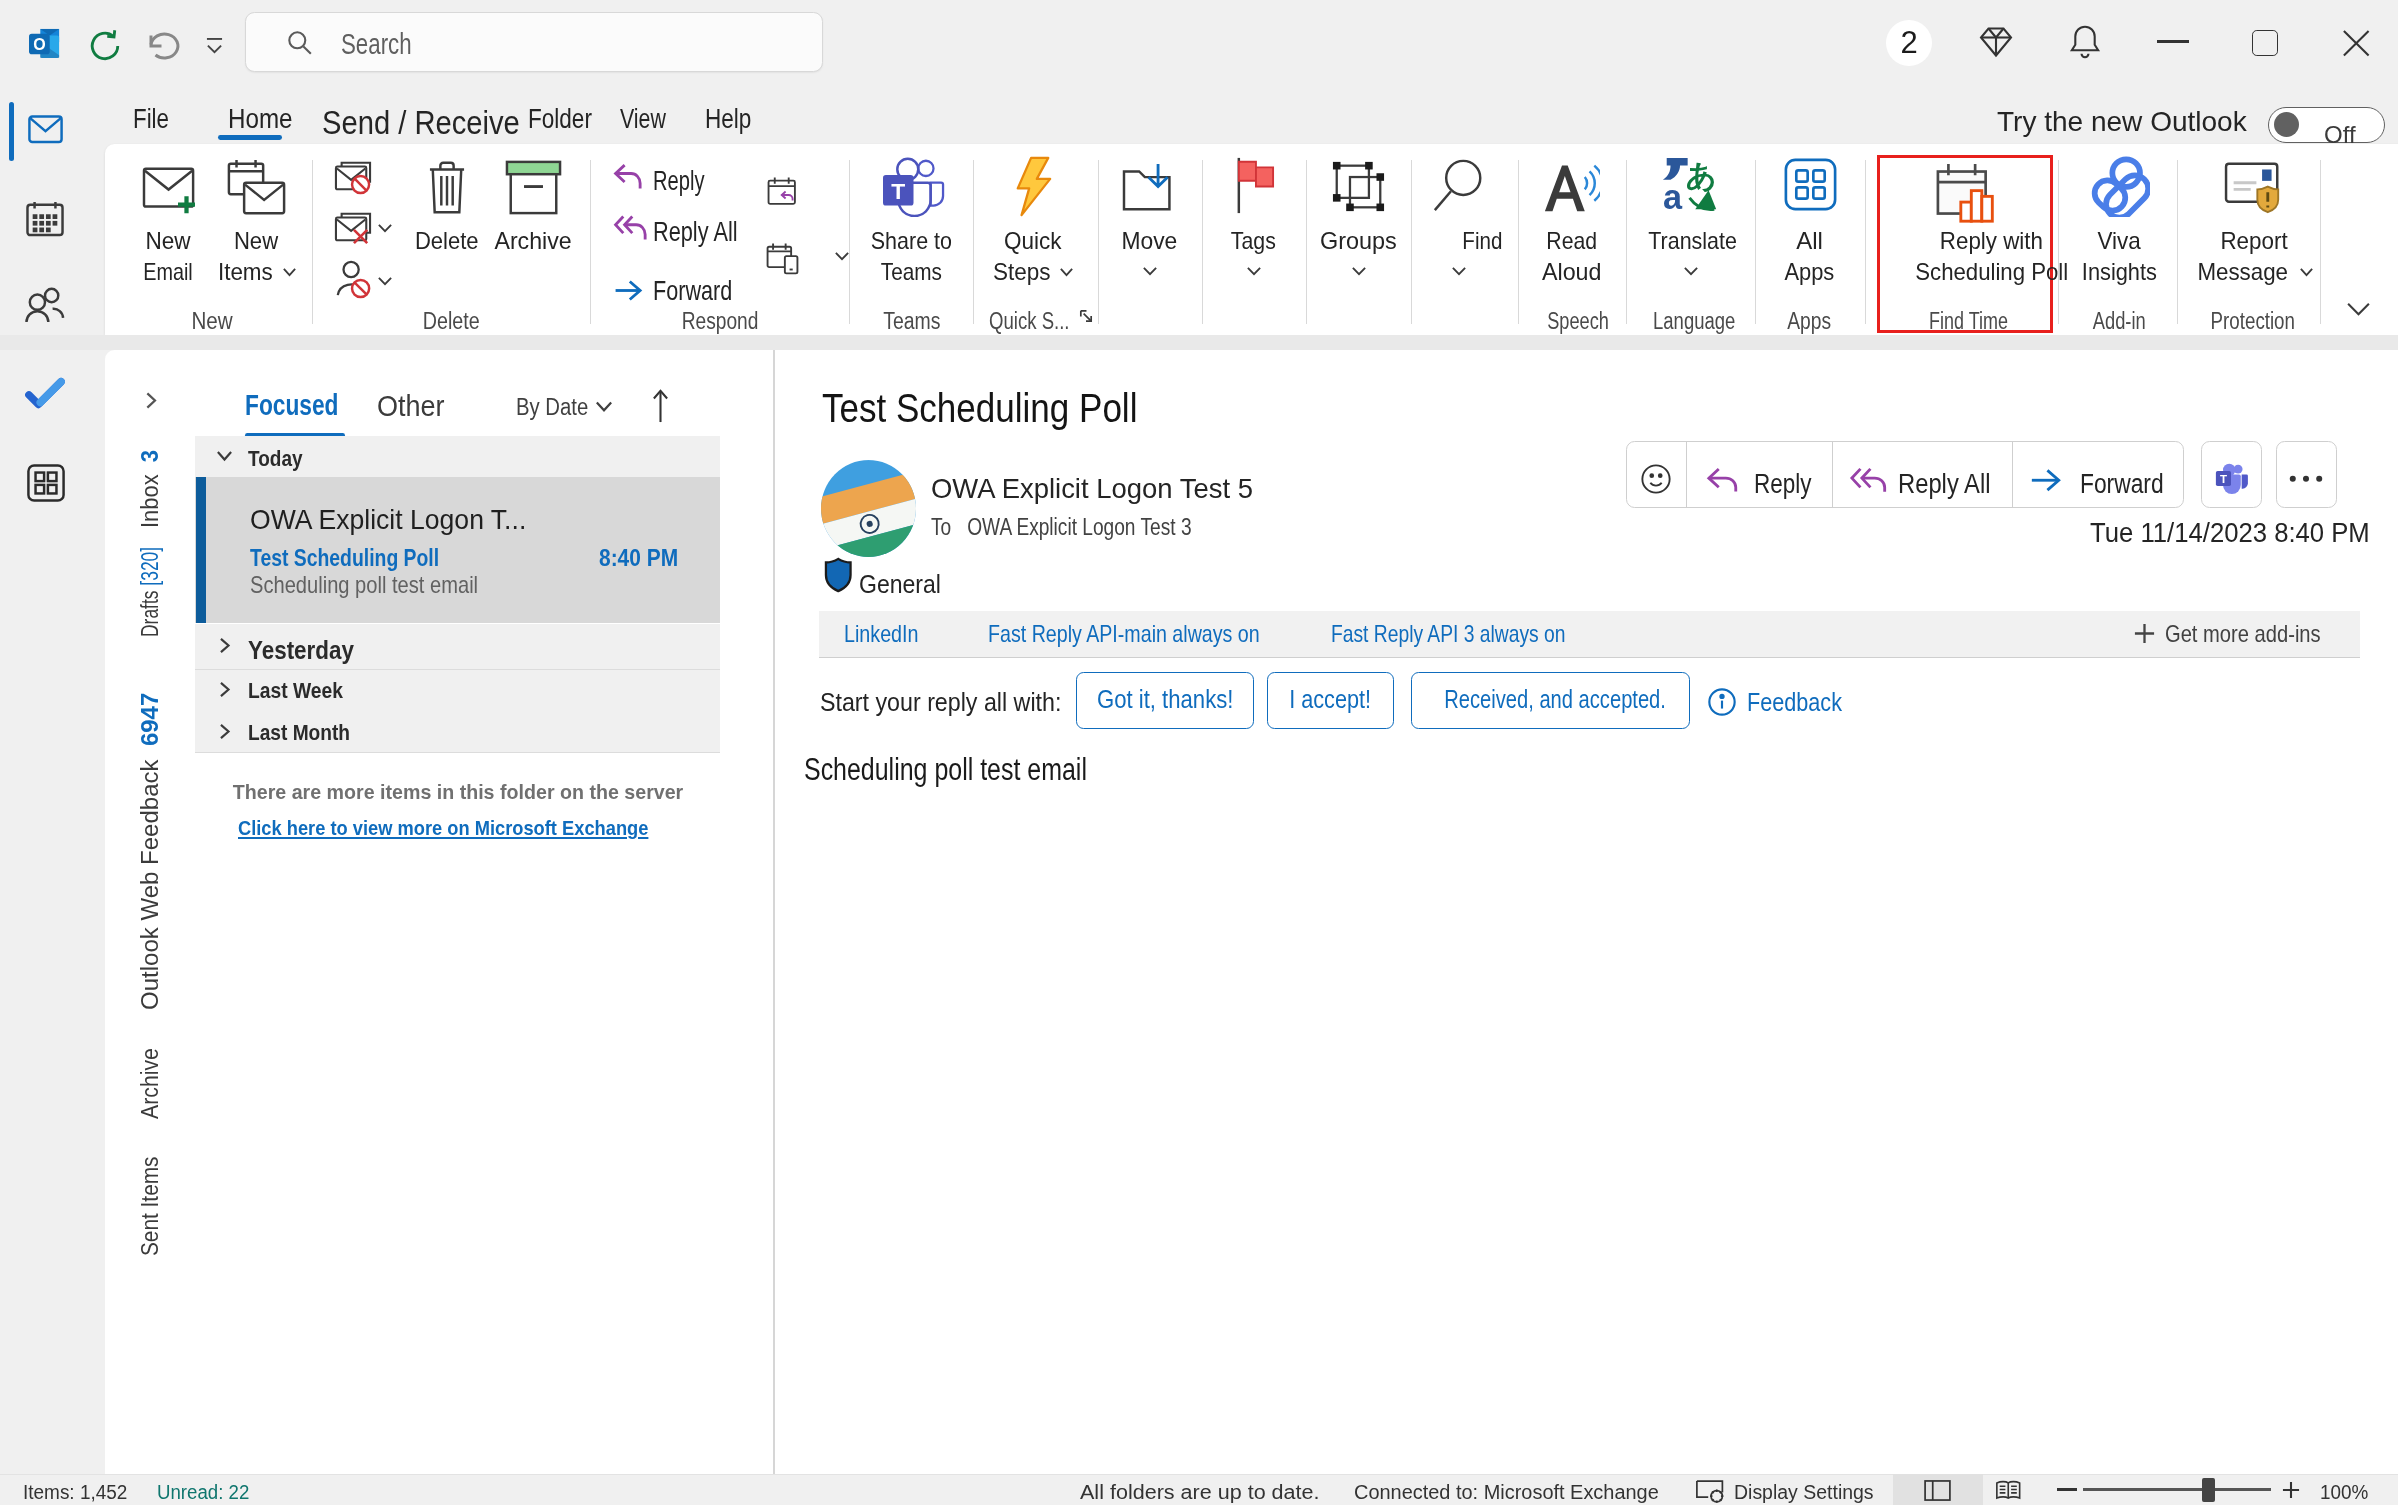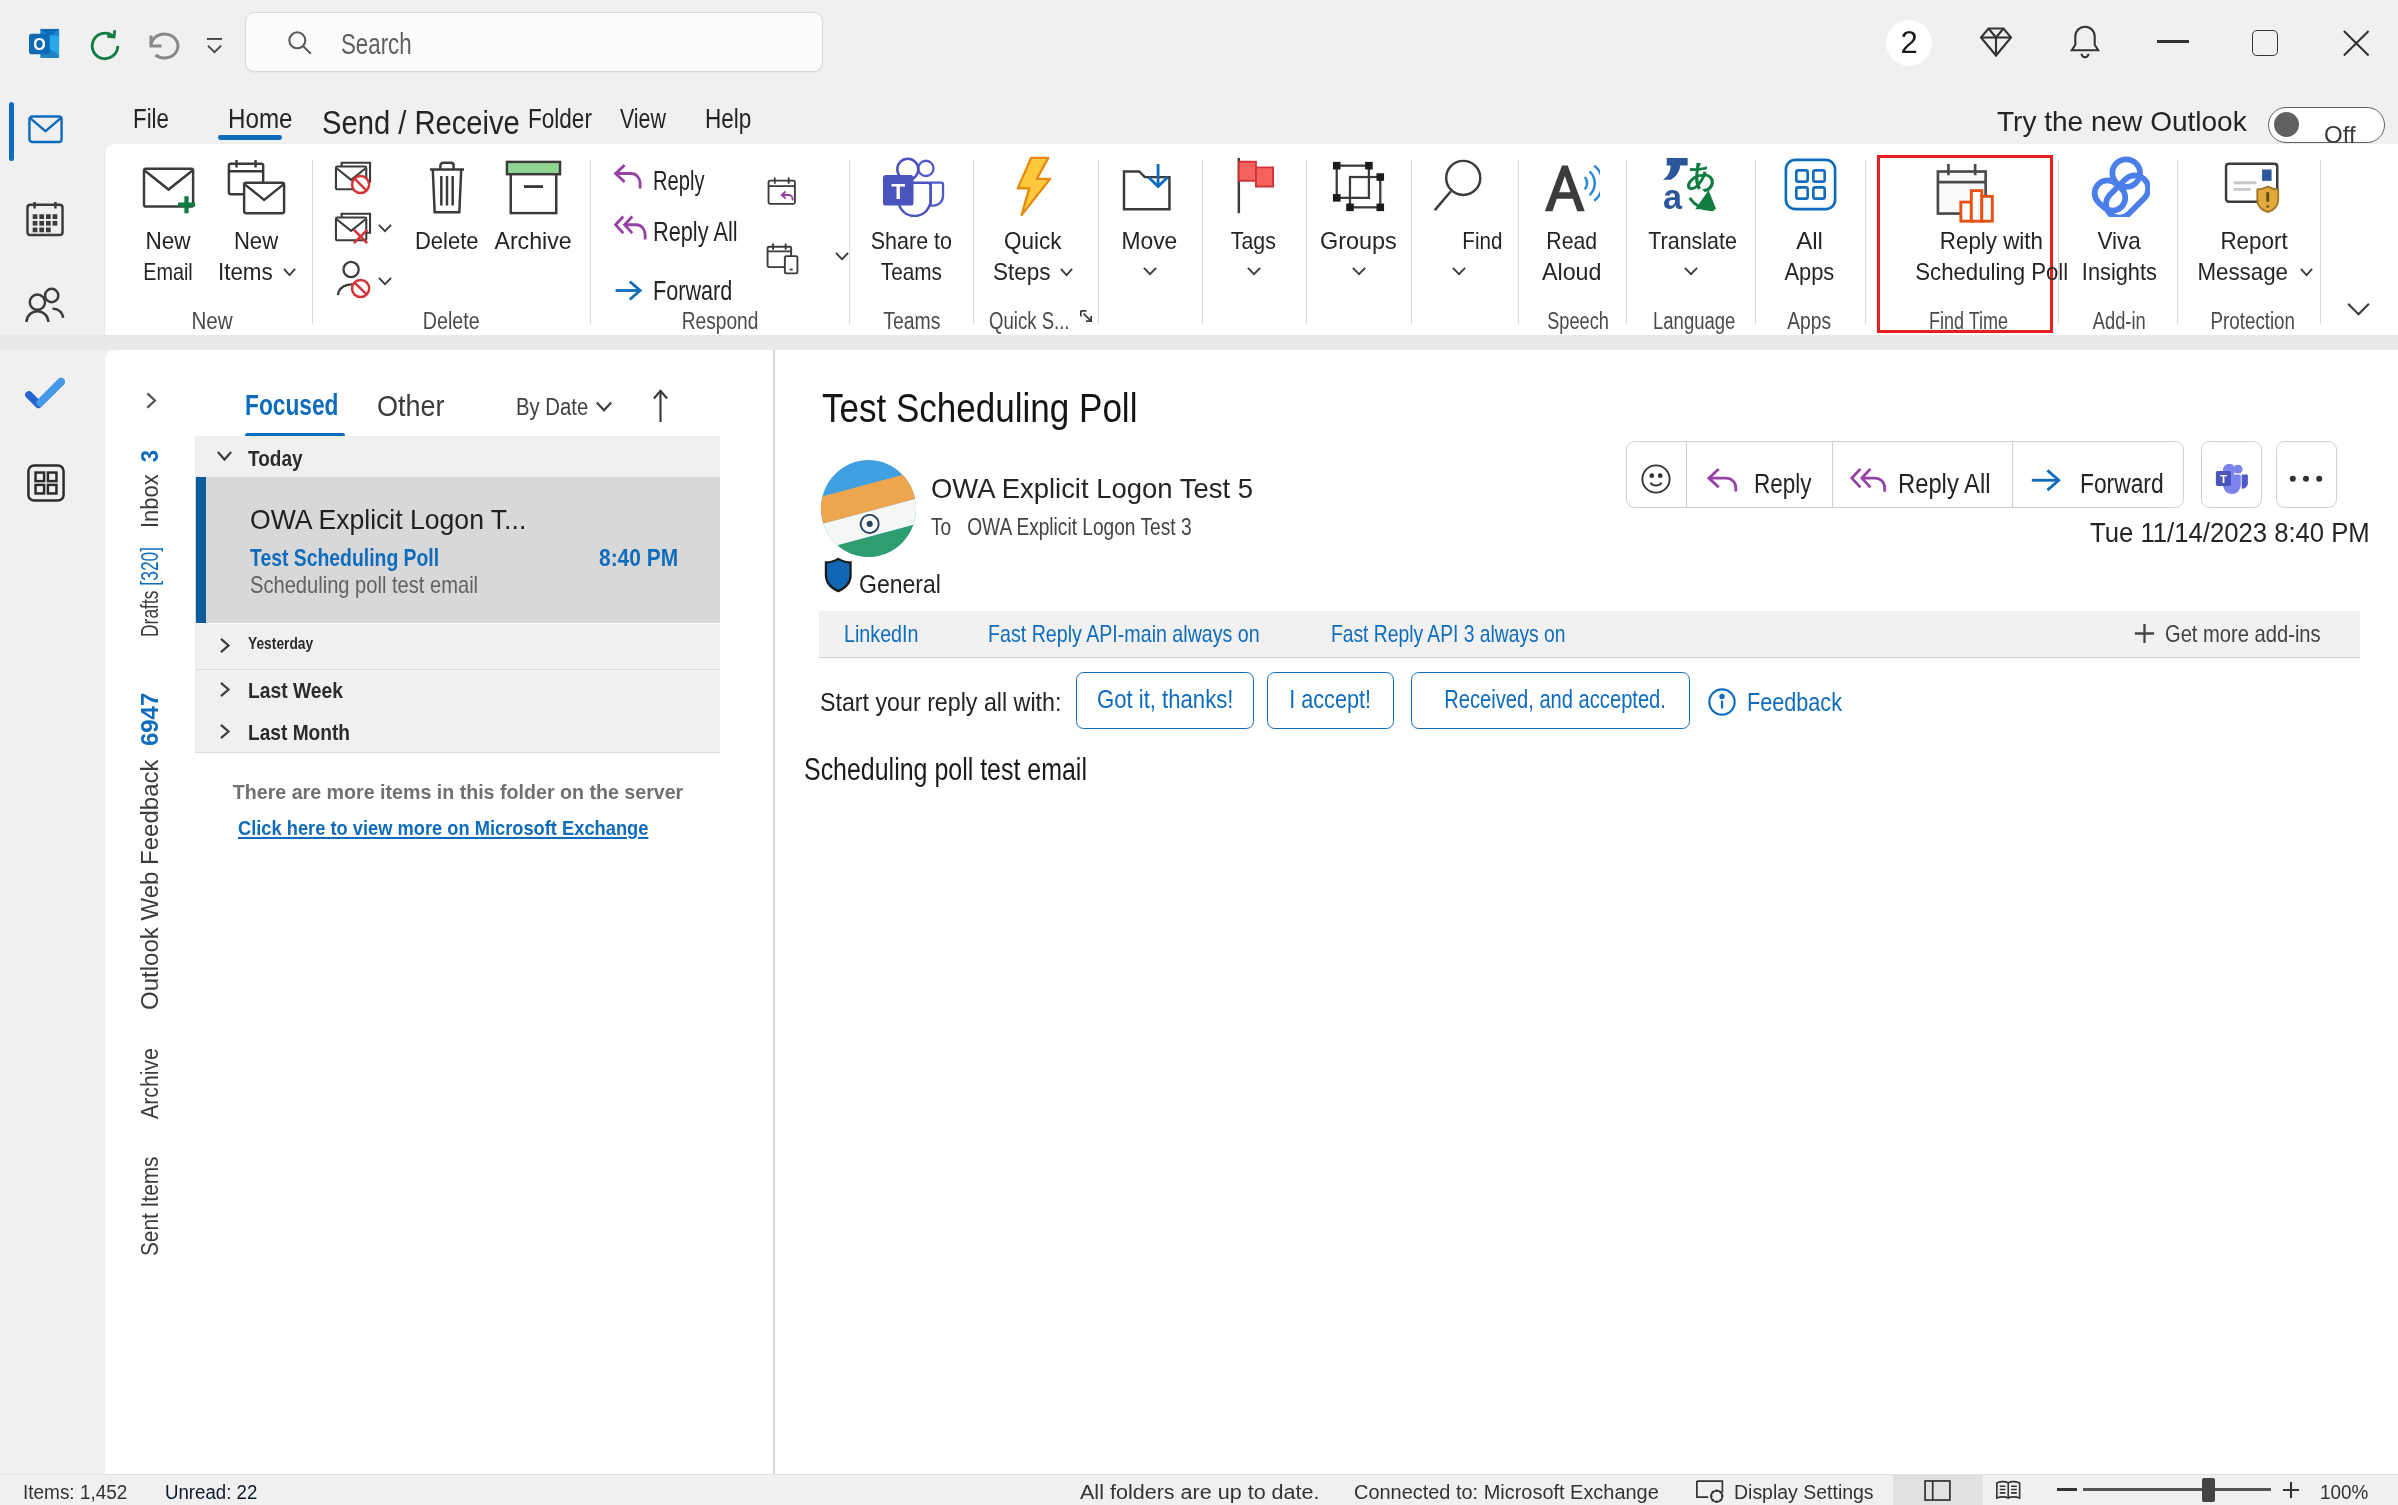--- a/index.html
+++ b/index.html
@@ -401,21 +401,21 @@
 <div class="abs" style="left:196px;top:477px;width:9.5px;height:146px;background:#0d5c9b;"></div>
 <div class="abs" style="left:250px;top:503px;font-size:28.5px;color:#1f1f1f;"><span class="fit" style="--w: 291; transform: scaleX(0.932692);">OWA Explicit Logon T...</span></div>
 <div class="abs" style="left:250px;top:544px;font-size:24px;font-weight:bold;color:#0f6cbd;"><span class="fit" style="--w: 197; transform: scaleX(0.807377);">Test Scheduling Poll</span></div>
 <div class="abs" style="left:599px;top:544px;font-size:24px;font-weight:bold;color:#0f6cbd;"><span class="fit" style="--w: 82; transform: scaleX(0.87234);">8:40 PM</span></div>
 <div class="abs" style="left:250px;top:571px;font-size:24px;color:#616161;"><span class="fit" style="--w: 238; transform: scaleX(0.838028);">Scheduling poll test email</span></div>
 
 <div class="abs" style="left:195px;top:624px;width:525px;height:46px;background:#f0f0f0;border-bottom:1px solid #dcdcdc;"></div>
 <svg class="abs" style="left:219px;top:637px;" width="12.4" height="17" viewBox="0 0 13 18" fill="none" stroke="#3b3b3b" stroke-width="2.3">
     <path d="M2 2 L10 9 L2 16"></path>
   </svg>
-<div class="abs" style="left:248px;top:635px;font-size:16px;font-weight:bold;color:#2b2b2b;"><span class="fit" style="--w: 94; transform: scaleX(0.862385);">Yesterday</span></div>
+<div class="abs" style="left:248px;top:635px;font-size:26px;font-weight:bold;color:#2b2b2b;"><span class="fit" style="--w: 94; transform: scaleX(0.862385);">Yesterday</span></div>
 <div class="abs" style="left:195px;top:670px;width:525px;height:42px;background:#f0f0f0;border-bottom:1px solid #dcdcdc;"></div>
 <svg class="abs" style="left:219px;top:681px;" width="12.4" height="17" viewBox="0 0 13 18" fill="none" stroke="#3b3b3b" stroke-width="2.3">
     <path d="M2 2 L10 9 L2 16"></path>
   </svg>
 <div class="abs" style="left:248px;top:678px;font-size:22px;font-weight:bold;color:#2b2b2b;"><span class="fit" style="--w: 99; transform: scaleX(0.876106);">Last Week</span></div>
 <div class="abs" style="left:195px;top:711px;width:525px;height:42px;background:#f0f0f0;border-bottom:1px solid #dcdcdc;"></div>
 <svg class="abs" style="left:219px;top:723px;" width="12.4" height="17" viewBox="0 0 13 18" fill="none" stroke="#3b3b3b" stroke-width="2.3">
     <path d="M2 2 L10 9 L2 16"></path>
   </svg>
 <div class="abs" style="left:248px;top:720px;font-size:22px;font-weight:bold;color:#2b2b2b;"><span class="fit" style="--w: 107; transform: scaleX(0.869919);">Last Month</span></div>
@@ -514,21 +514,21 @@
   <circle cx="16" cy="16" r="13.5"></circle>
   <path d="M16 14.5 L16 23"></path>
     <circle cx="16" cy="10" r="1.7" fill="#0f6cbd"></circle>
 </svg>
 <div class="abs" style="left:1747px;top:687px;font-size:26px;color:#0f6cbd;"><span class="fit" style="--w: 99; transform: scaleX(0.831933);">Feedback</span></div>
 
 <div class="abs" style="left:804px;top:752px;font-size:31px;color:#1a1a1a;"><span class="fit" style="--w: 301; transform: scaleX(0.804813);">Scheduling poll test email</span></div>
 
 <div class="abs" style="left:0;top:1474px;width:2399px;height:31px;background:#f0f0f0;border-top:1px solid #e3e3e3;"></div>
 <div class="abs" style="left:23px;top:1481px;font-size:20px;color:#333;"><span class="fit" style="--w: 110; transform: scaleX(0.948276);">Items: 1,452</span></div>
-<div class="abs" style="left:157px;top:1481px;font-size:20px;color:#0f172a;margin-left:8px;"><span class="fit" style="--w: 97; transform: scaleX(0.932692);">Unread: 22</span></div>
+<div class="abs" style="left:157px;top:1481px;font-size:20px;color:#0f766e;"><span class="fit" style="--w: 97; transform: scaleX(0.932692);">Unread: 22</span></div>
 <div class="abs" style="left:1080px;top:1481px;font-size:20px;color:#333;"><span class="fit" style="--w: 251; transform: scaleX(1.07725);">All folders are up to date.</span></div>
 <div class="abs" style="left:1354px;top:1481px;font-size:20px;color:#333;"><span class="fit" style="--w: 320; transform: scaleX(0.996885);">Connected to: Microsoft Exchange</span></div>
 <svg class="abs" style="left:1695px;top:1479px;" width="34" height="25" viewBox="0 0 36 26" fill="none" stroke="#333" stroke-width="1.8">
   <path d="M2 2 H29 V14"></path>
     <path d="M2 2 V19 H14"></path>
   <circle cx="23" cy="18" r="6"></circle>
   <path d="M23 13.5 V11 M23 22.5 V25 M18.5 18 H16 M27.5 18 H30 M19.8 14.8 L18 13 M26.2 21.2 L28 23 M26.2 14.8 L28 13 M19.8 21.2 L18 23"></path>
 </svg>
 <div class="abs" style="left:1734px;top:1481px;font-size:20px;color:#333;"><span class="fit" style="--w: 147; transform: scaleX(0.97351);">Display Settings</span></div>
 <div class="abs" style="left:1893px;top:1474px;width:90px;height:31px;background:#e1e1e1;"></div>

